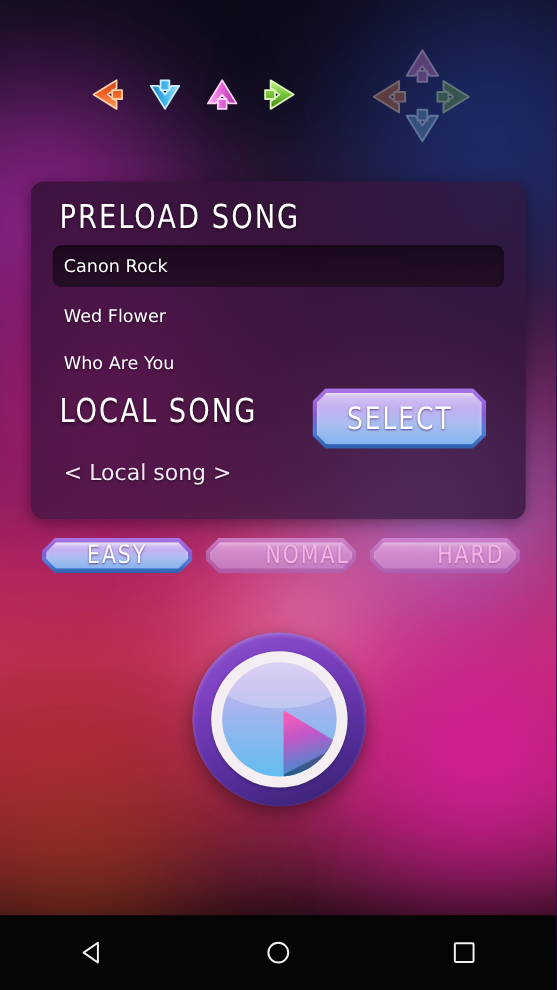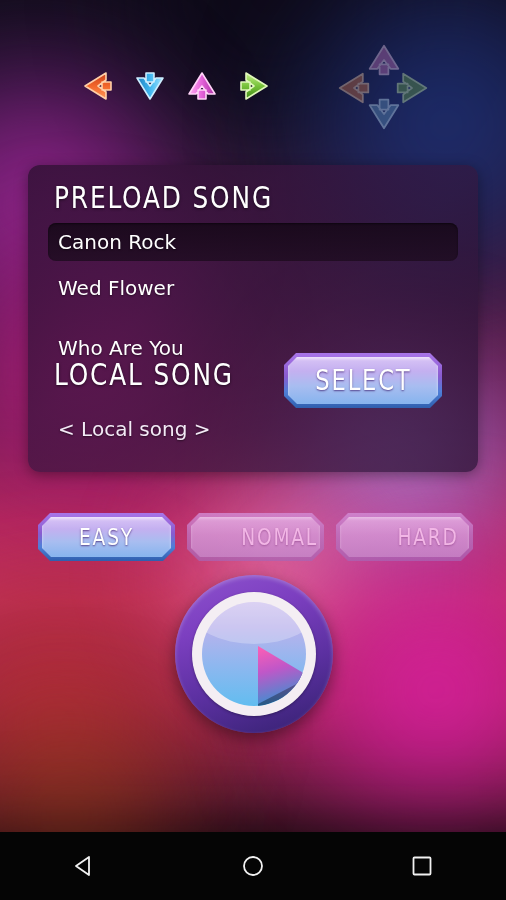--- a/index.html
+++ b/index.html
@@ -169,33 +169,33 @@
 
   .song-item {
     position: absolute;
     left: 20px;
     width: 410px;
     height: 38px;
     line-height: 38px;
     padding-left: 10px;
     box-sizing: border-box;
     color: #ffffff;
-    font-size: 20px;
+    font-size: 16px;
     font-family: "DejaVu Sans", sans-serif;
     white-space: nowrap;
     text-shadow: 0 1px 2px rgba(0,0,0,0.5);
   }
   .song-item.selected {
     background: linear-gradient(180deg, rgba(22,8,24,0.88) 0%, rgba(30,12,32,0.80) 100%);
     border-radius: 8px;
     box-shadow: inset 0 1px 2px rgba(0,0,0,0.5);
   }
   #song-0 { top: 58px; }
   #song-1 { top: 104px; }
-  #song-2 { top: 164px; }
+  #song-2 { top: 146px; }
 
   #local-song-value {
     position: absolute;
     left: 30px;
     top: 252px;
     color: #f3eaf6;
     font-size: 20px;
     font-family: "DejaVu Sans", sans-serif;
     white-space: nowrap;
     text-shadow: 0 1px 2px rgba(0,0,0,0.5);
@@ -252,21 +252,21 @@
   }
 
   #select-button {
     left: 284px;
     top: 353px;
     width: 158px;
     height: 55px;
   }
   #select-button .oct-label { font-size: 28px; }
 
-  .diff-btn { top: 513px; width: 137px; height: 48px; }
+  .diff-btn { top: 489px; width: 137px; height: 32px; }
   .diff-btn .oct-label { font-size: 23px; }
   #diff-0 { left: 38px; }
   #diff-1 { left: 187px; }
   #diff-2 { left: 336px; }
 
   
   #play-button {
     position: absolute;
     left: 175px;
     top: 575px;

